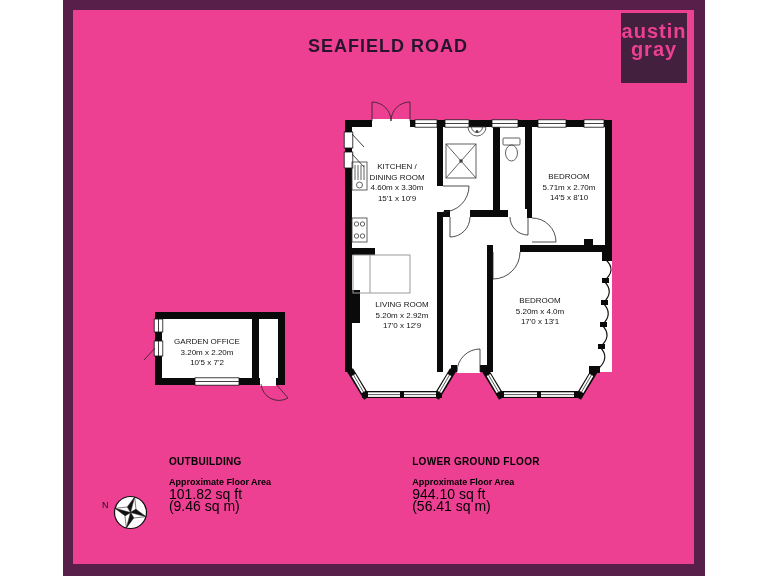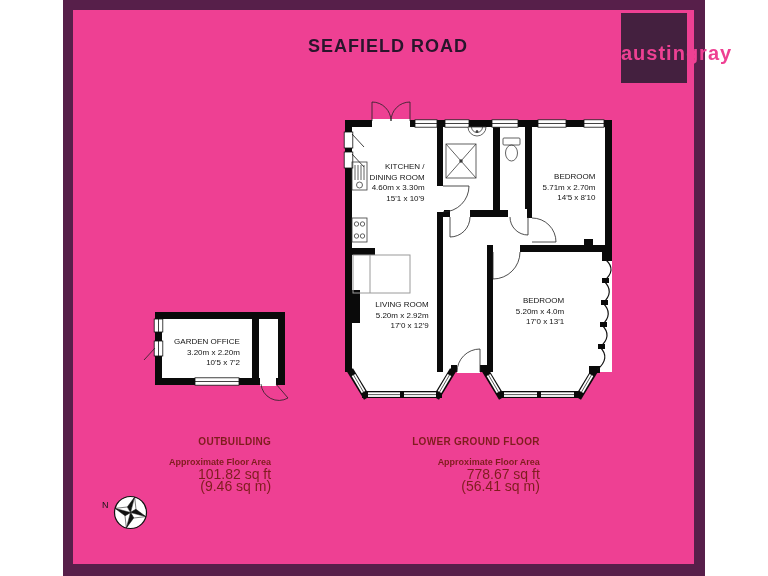--- a/index.html
+++ b/index.html
@@ -3,26 +3,26 @@
 <meta charset="utf-8">
 <style>
   html,body{margin:0;padding:0;background:#ffffff;}
   .stage{position:relative;width:768px;height:576px;background:#ffffff;overflow:hidden;
          font-family:"Liberation Sans", sans-serif;}
   .frame{position:absolute;left:63px;top:0;width:642px;height:576px;background:#571f4a;}
   .canvas{position:absolute;left:73px;top:10px;width:621px;height:554px;background:#ee4093;}
   .page-title{position:absolute;left:388px;top:36px;transform:translateX(-50%);
               font-size:18px;font-weight:bold;letter-spacing:1px;color:#29152b;white-space:nowrap;}
   .logo{position:absolute;left:621px;top:13px;width:66px;height:70px;background:#44203f;
-        display:flex;flex-direction:row;align-items:center;justify-content:flex-start;padding-top:9px;box-sizing:border-box;}
+        display:flex;flex-direction:column;align-items:center;justify-content:flex-start;padding-top:9px;box-sizing:border-box;}
   .logo span{color:#ee4093;font-weight:bold;font-size:20px;line-height:18px;letter-spacing:1px;}
   .plan-svg{position:absolute;left:140px;top:90px;width:490px;height:320px;}
-  .room-label{position:absolute;transform:translateX(-50%);text-align:right;
+  .room-label{position:absolute;transform:translateX(-50%);text-align:center;
               font-size:8px;line-height:10.5px;color:#141414;white-space:nowrap;}
-  .area-block{position:absolute;transform:translateX(-50%);text-align:right;color:#7f1d1d;white-space:nowrap;}
+  .area-block{position:absolute;transform:translateX(-50%);text-align:left;color:#000000;white-space:nowrap;margin-top:20px;}
   .area-title{font-size:10px;font-weight:bold;margin-bottom:9px;letter-spacing:0.3px;}
   .area-sub{font-size:9px;font-weight:bold;line-height:12px;}
   .area-val{font-size:14px;line-height:12px;}
   .footer{position:absolute;left:366px;top:511px;width:620px;transform:translateX(-50%);
           text-align:center;font-size:11px;line-height:15.5px;color:#141414;}
   .compass{position:absolute;left:112px;top:494px;width:37px;height:37px;}
   .north-label{position:absolute;left:102px;top:500px;font-size:9px;color:#141414;}
 </style>
 </head>
 <body>
@@ -218,21 +218,21 @@
 
   <div class="area-block" style="left:220px;top:436px;">
     <div class="area-title">OUTBUILDING</div>
     <div class="area-sub">Approximate Floor Area</div>
     <div class="area-val">101.82 sq ft</div>
     <div class="area-val">(9.46 sq m)</div>
   </div>
   <div class="area-block" style="left:476px;top:436px;">
     <div class="area-title">LOWER GROUND FLOOR</div>
     <div class="area-sub">Approximate Floor Area</div>
-    <div class="area-val">778.67 sq ft</div>
+    <div class="area-val">944.10 sq ft</div>
     <div class="area-val">(56.41 sq m)</div>
   </div>
 
   <span class="north-label">N</span>
   <svg class="compass" viewBox="0 0 37 37" xmlns="http://www.w3.org/2000/svg">
     <circle cx="18.5" cy="18.5" r="16" fill="#ffffff" stroke="#111111" stroke-width="1.2"></circle>
     <g transform="translate(18.5,18.5) rotate(15)" stroke="#111111" stroke-width="0.5">
       <polygon points="0,0 0,-16 -4.5,-4.5" fill="#111111"></polygon>
       <polygon points="0,0 0,-16 4.5,-4.5" fill="#ffffff"></polygon>
       <polygon points="0,0 16,0 4.5,-4.5" fill="#111111"></polygon>

